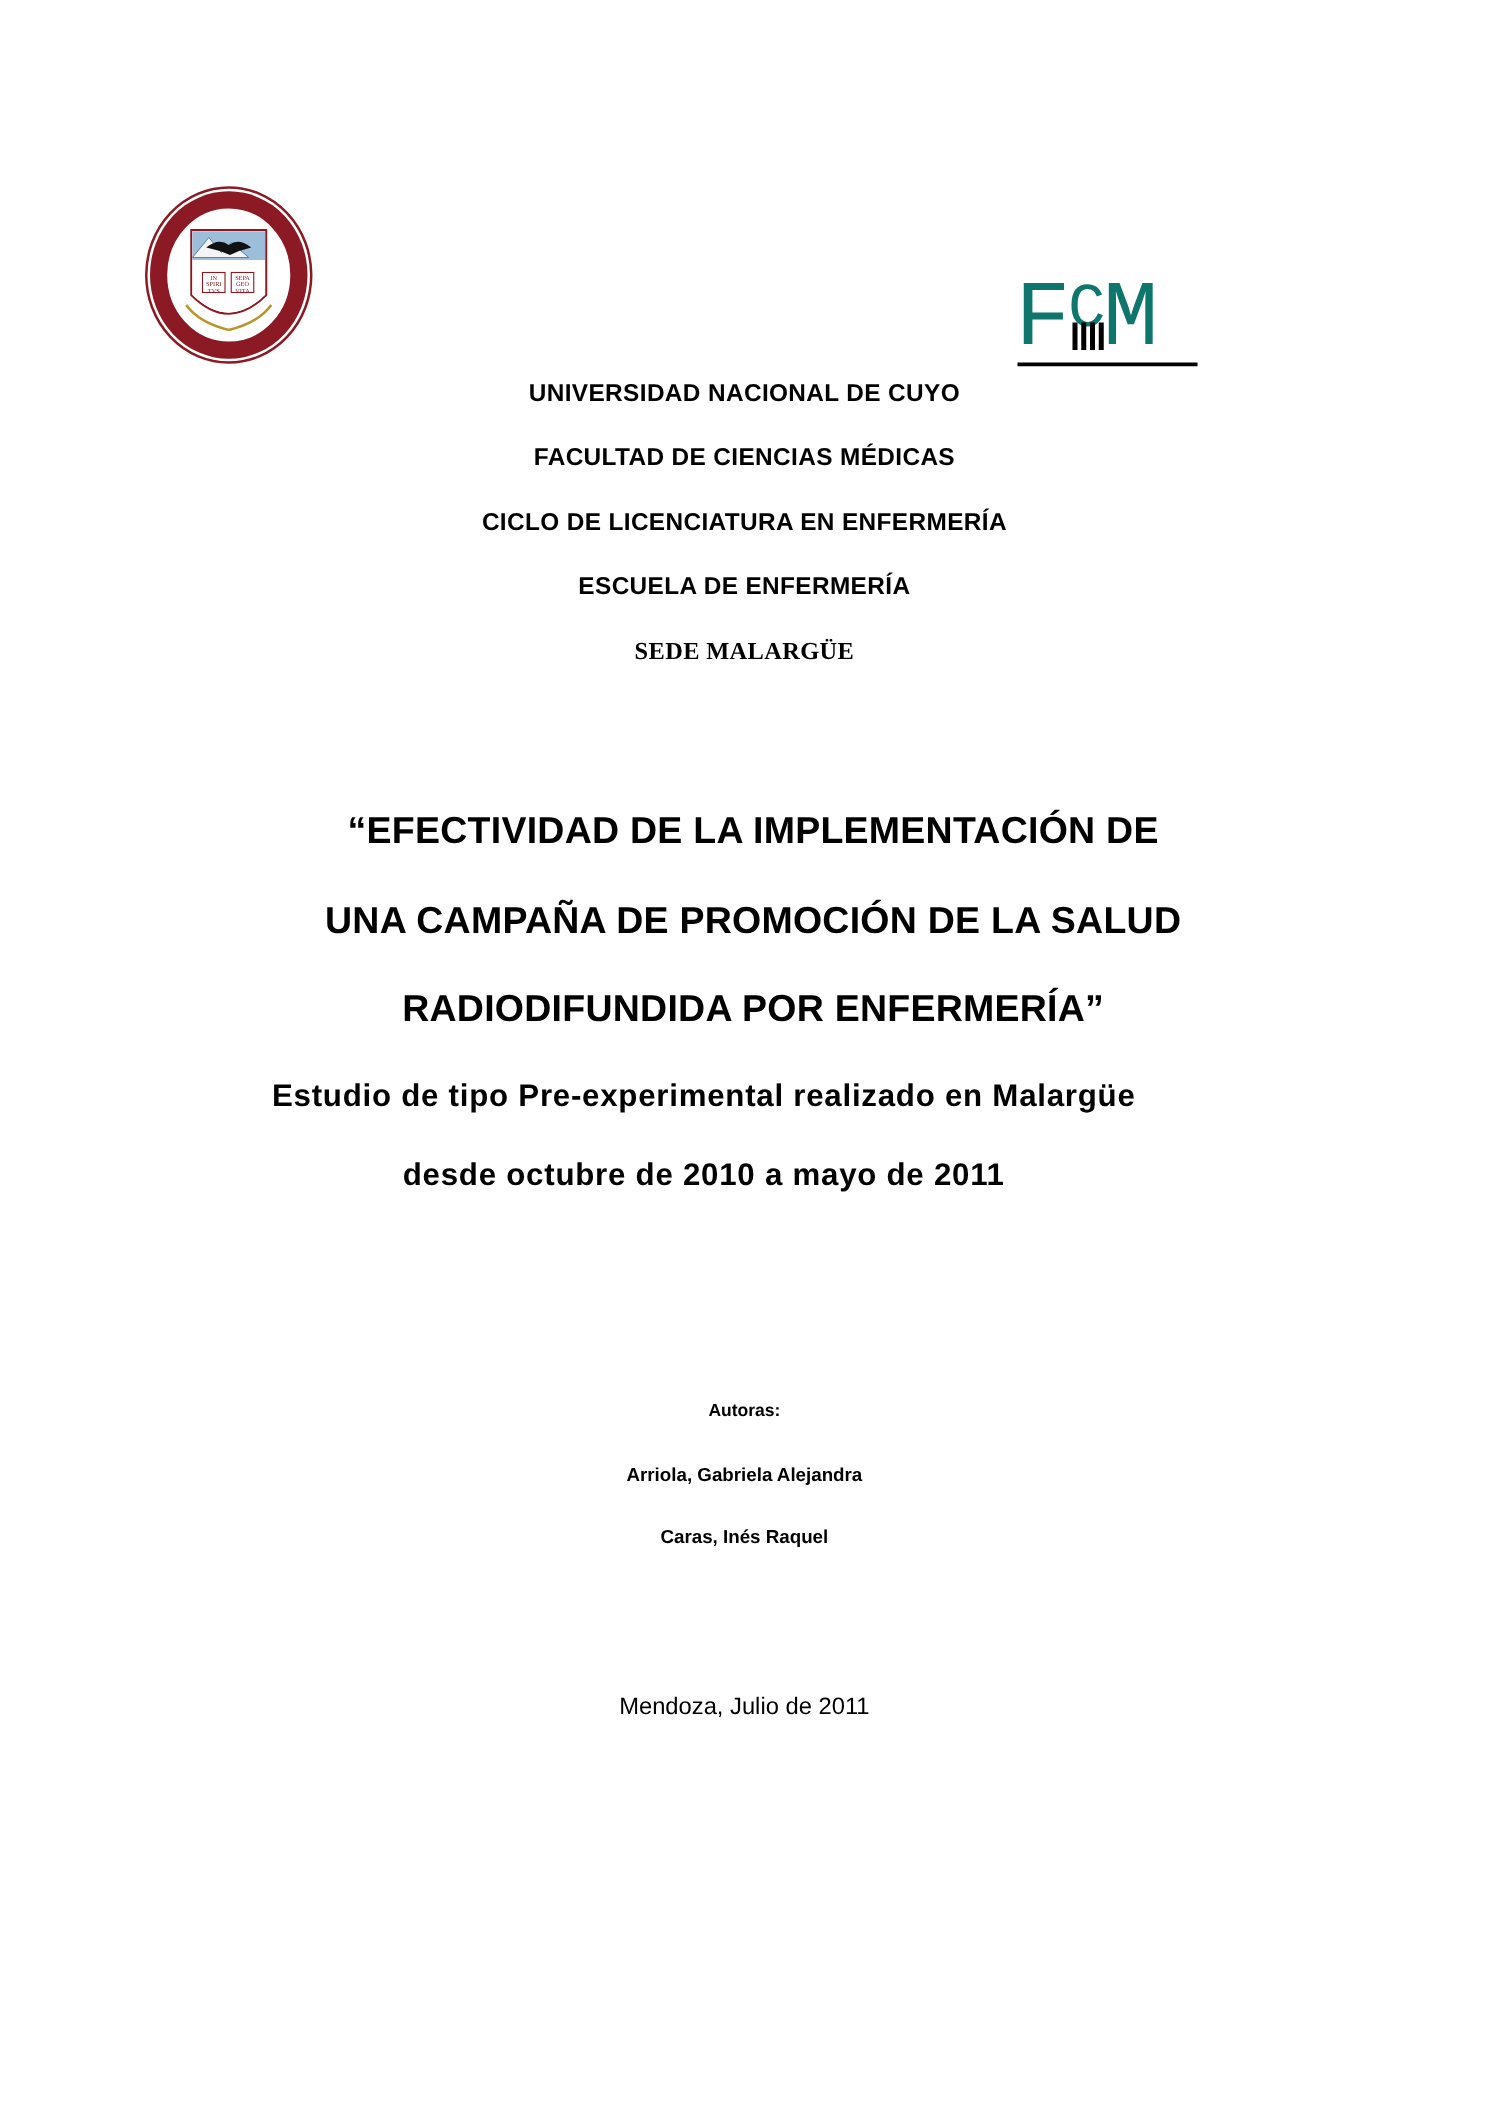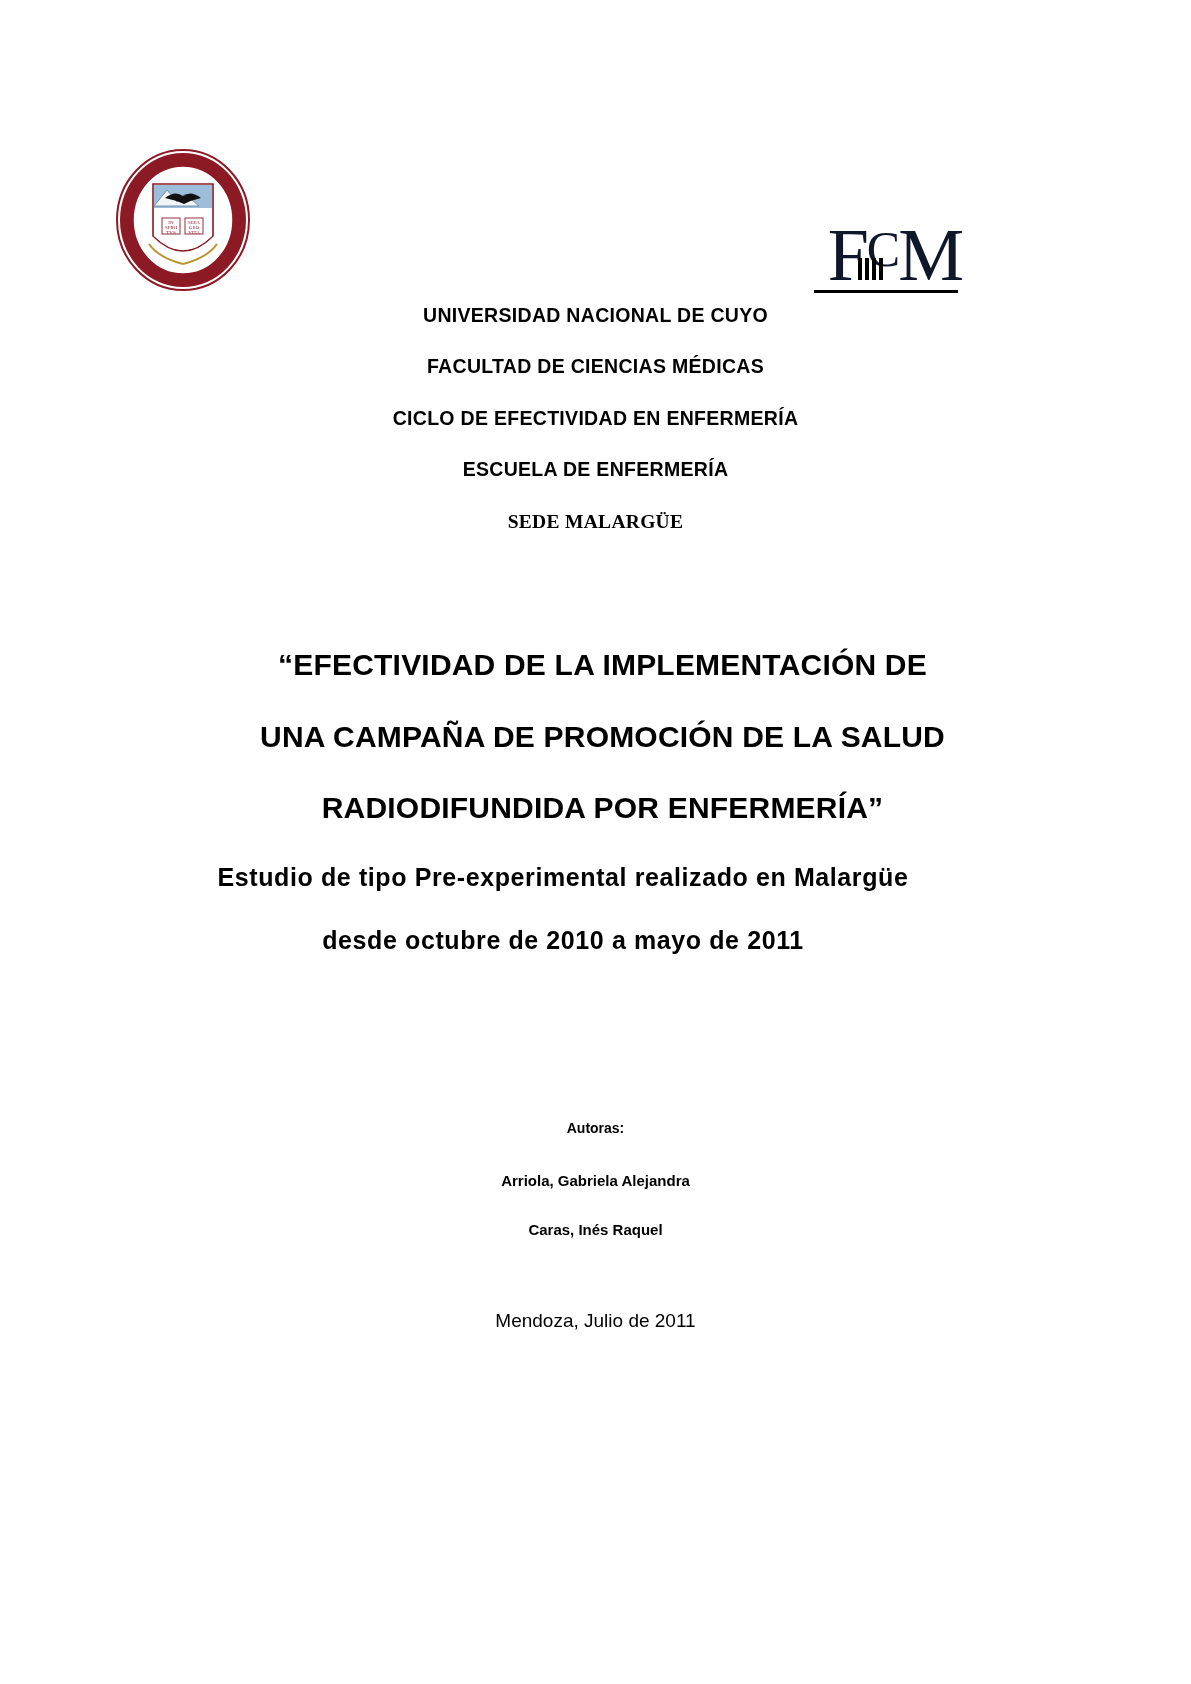--- a/index.html
+++ b/index.html
@@ -32,27 +32,27 @@
     height: 145px;
   }
   .logo-fcm {
     position: absolute;
     left: 812px;
     top: 212px;
     width: 150px;
     height: 90px;
   }
   .logo-fcm .fcm-text {
-    font-family: Liberation Serif, serif;
+    font-family: Liberation Mono, monospace;
     font-size: 74px;
     line-height: 74px;
     letter-spacing: -2px;
-    color: #0f172a;
+    color: #0f766e;
     display: block;
-    text-align: right;
+    text-align: left;
     white-space: nowrap;
   }
   .logo-fcm .fcm-text .small-c {
     font-size: 50px;
     vertical-align: 14px;
   }
   .logo-fcm .fcm-bars {
     position: absolute;
     left: 46px;
     top: 46px;
@@ -142,21 +142,21 @@
   .authors-block .author {
     font-weight: bold;
     font-size: 15px;
     margin: 0 0 32px 0;
   }
 
   
   .place-date {
     position: absolute;
     left: 0;
-    top: 1310px;
+    top: 1355px;
     width: 1191px;
     text-align: center;
     font-size: 19px;
     font-weight: normal;
   }
 </style>
 </head>
 <body>
 
 <div class="page">
@@ -209,21 +209,21 @@
         <i></i>
         <i></i>
         <i></i>
       </span>
     <span class="fcm-rule"></span>
   </div>
 
   <div class="institution">
     <div class="line">UNIVERSIDAD NACIONAL DE CUYO</div>
     <div class="line">FACULTAD DE CIENCIAS  MÉDICAS</div>
-    <div class="line">CICLO DE EFECTIVIDAD EN ENFERMERÍA</div>
+    <div class="line">CICLO DE LICENCIATURA EN ENFERMERÍA</div>
     <div class="line">ESCUELA DE ENFERMERÍA</div>
     <div class="line">SEDE MALARGÜE</div>
   </div>
 
   <div class="title-block">
     <div class="tline">“EFECTIVIDAD DE LA IMPLEMENTACIÓN DE</div>
     <div class="tline">UNA CAMPAÑA DE PROMOCIÓN DE LA SALUD</div>
     <div class="tline">RADIODIFUNDIDA POR ENFERMERÍA”</div>
   </div>
 

